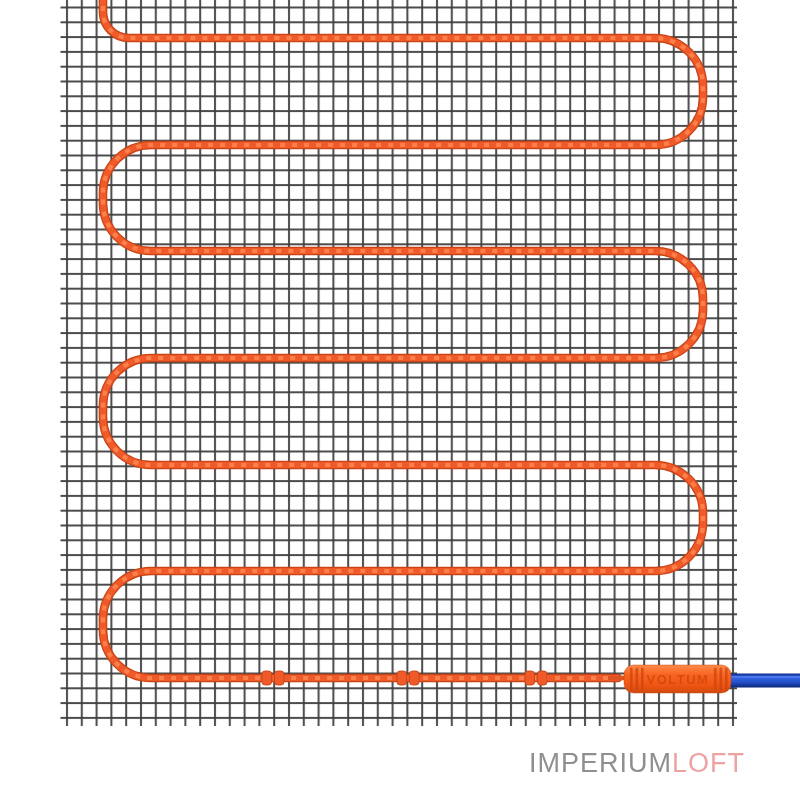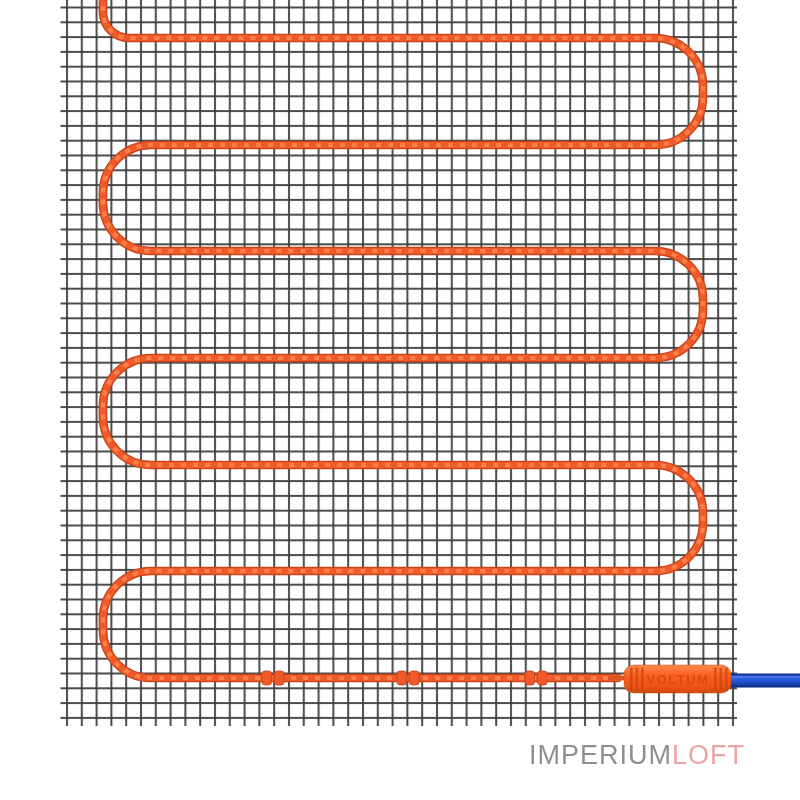--- a/index.html
+++ b/index.html
@@ -67,21 +67,21 @@
     fill: var(--connector-label, #d0490f);
     opacity: 0.85;
   }
 
   .cord-sheen { fill: #5c82ec; opacity: 0.8; }
 
   
   .watermark {
     position: absolute;
     right: 55px;
-    bottom: 29px;
+    bottom: 21px;
     font-size: 27px;
     font-weight: 400;
     letter-spacing: 1px;
     color: var(--watermark-gray, #8f8f91);
     white-space: nowrap;
     user-select: none;
   }
   .watermark .accent { color: var(--watermark-accent, #eda3a1); }
 </style>
 </head>

